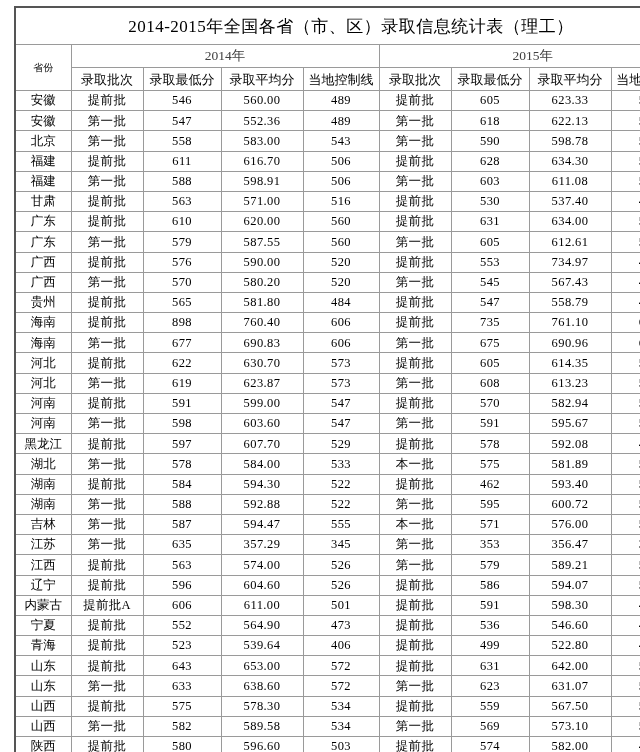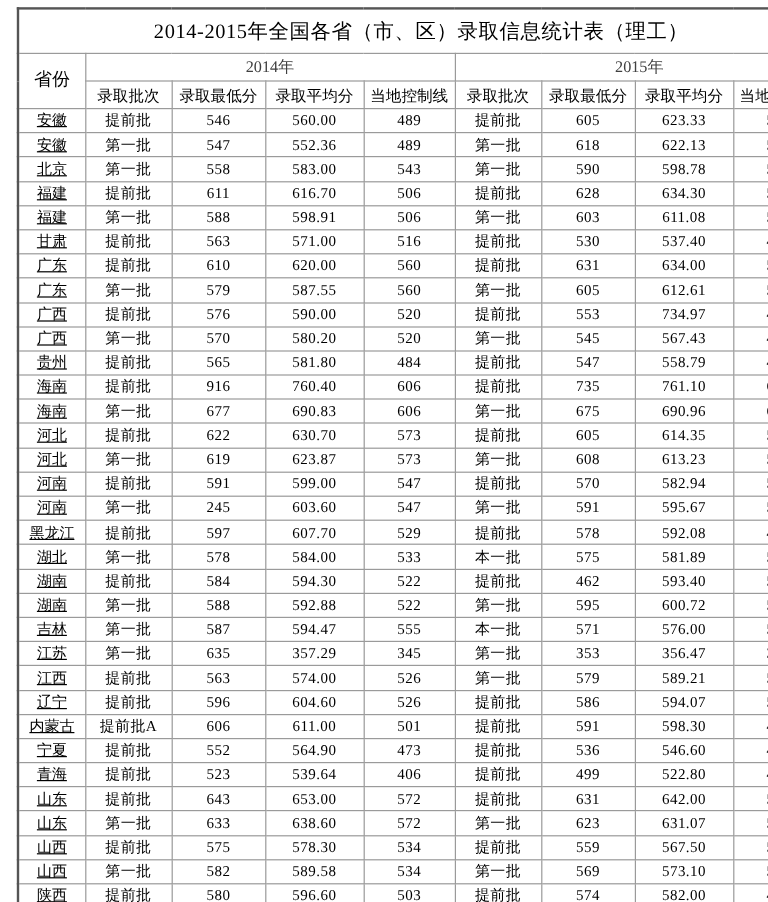--- a/index.html
+++ b/index.html
@@ -45,36 +45,36 @@
     font-family: "Liberation Serif", "DejaVu Serif", serif;
     color: #000;
   }
   
   .yearhdr {
     font-size: 13.5px;
     height: 22px;
     color: #404040;
   }
   .provhdr {
-    font-size: 15px;
+    font-size: 10px;
     color: #000;
   }
   .subhdr {
     font-size: 13px;
     height: 22px;
     font-weight: bold;
     color: #000;
   }
   
   tbody td {
     height: 19.2px;
     font-size: 12.5px;
     color: #000;
   }
-  td.prov { font-size: 12.5px; text-decoration: underline; }
+  td.prov { font-size: 12.5px; }
   td.num  { font-family: "Liberation Serif", "DejaVu Serif", serif; letter-spacing: 0.4px; }
   td.batch { letter-spacing: 0.3px; }
   
   col.c-prov  { width: 56px; }
   col.c-batch { width: 72px; }
   col.c-min   { width: 78px; }
   col.c-avg   { width: 82px; }
   col.c-line  { width: 76px; }
   
   .blocksep { border-left: 1px solid #6f6f6f !important; }
@@ -233,21 +233,21 @@
           <td class="num">581.80</td>
           <td class="num">484</td>
           <td class="batch blocksep">提前批</td>
           <td class="num">547</td>
           <td class="num">558.79</td>
           <td class="num">453</td>
         </tr>
         <tr>
           <td class="prov">海南</td>
           <td class="batch">提前批</td>
-          <td class="num">916</td>
+          <td class="num">898</td>
           <td class="num">760.40</td>
           <td class="num">606</td>
           <td class="batch blocksep">提前批</td>
           <td class="num">735</td>
           <td class="num">761.10</td>
           <td class="num">608</td>
         </tr>
         <tr>
           <td class="prov">海南</td>
           <td class="batch">第一批</td>
@@ -288,21 +288,21 @@
           <td class="num">599.00</td>
           <td class="num">547</td>
           <td class="batch blocksep">提前批</td>
           <td class="num">570</td>
           <td class="num">582.94</td>
           <td class="num">529</td>
         </tr>
         <tr>
           <td class="prov">河南</td>
           <td class="batch">第一批</td>
-          <td class="num">245</td>
+          <td class="num">598</td>
           <td class="num">603.60</td>
           <td class="num">547</td>
           <td class="batch blocksep">第一批</td>
           <td class="num">591</td>
           <td class="num">595.67</td>
           <td class="num">529</td>
         </tr>
         <tr>
           <td class="prov">黑龙江</td>
           <td class="batch">提前批</td>

